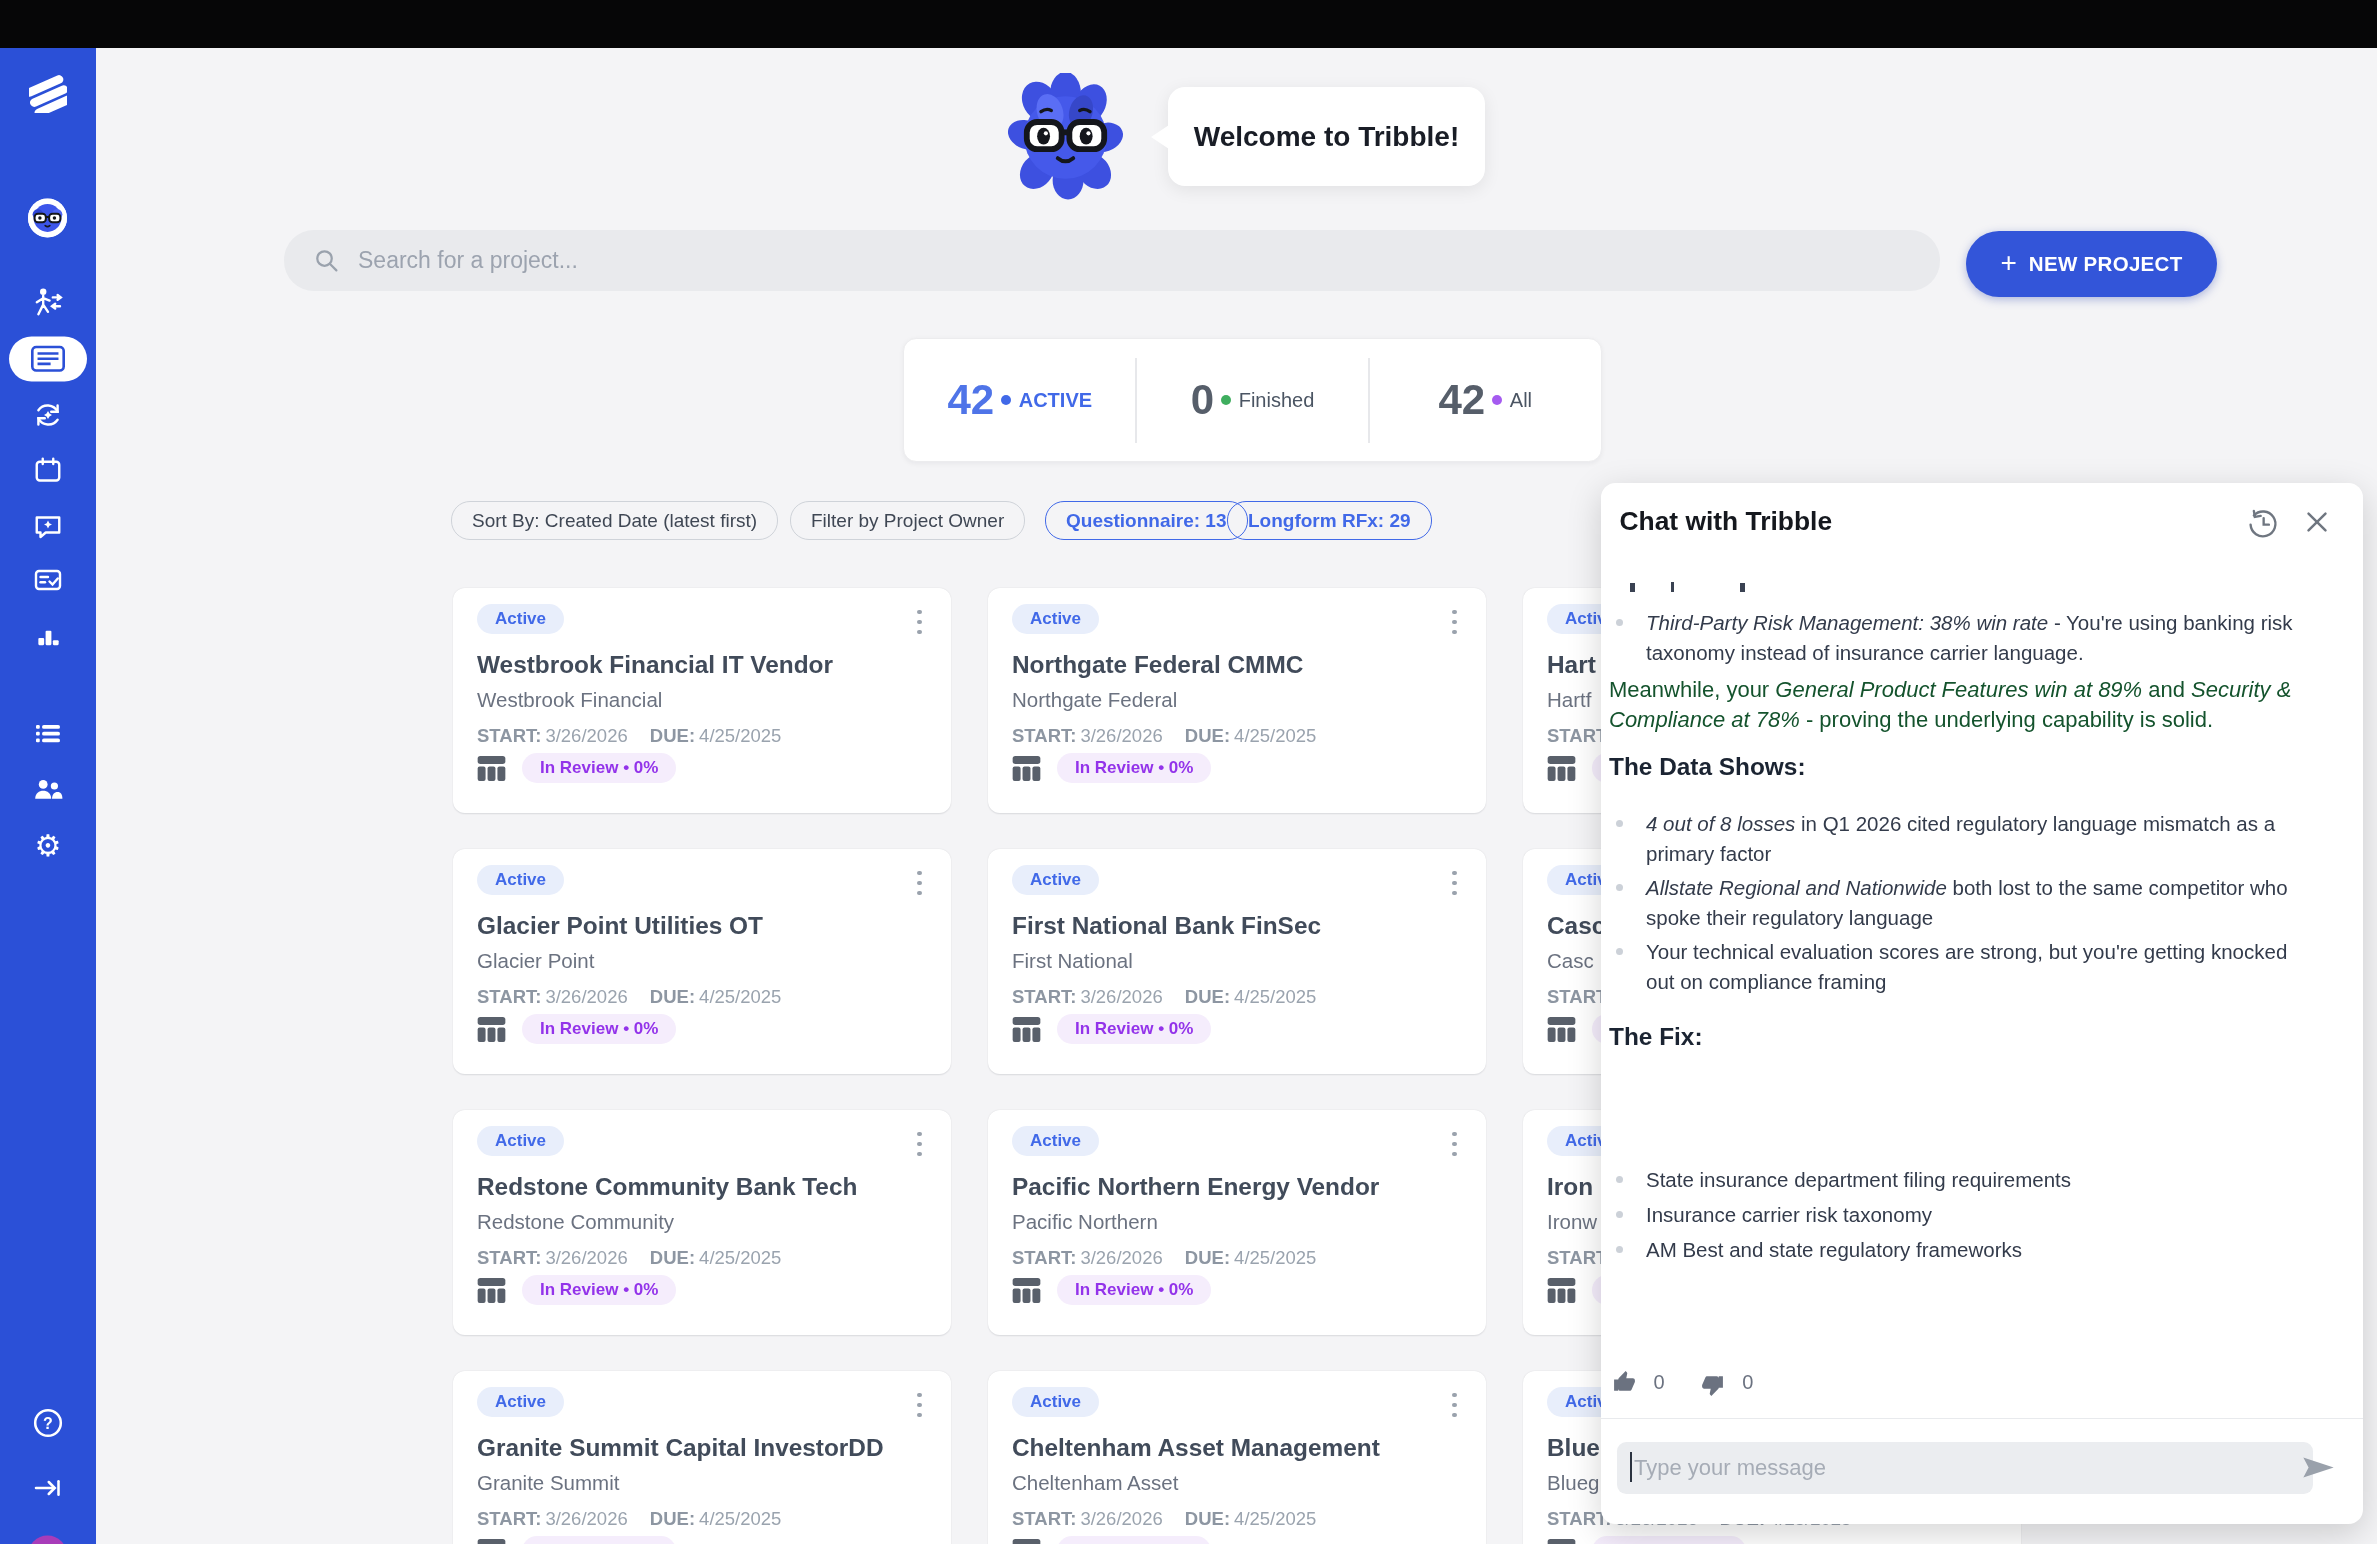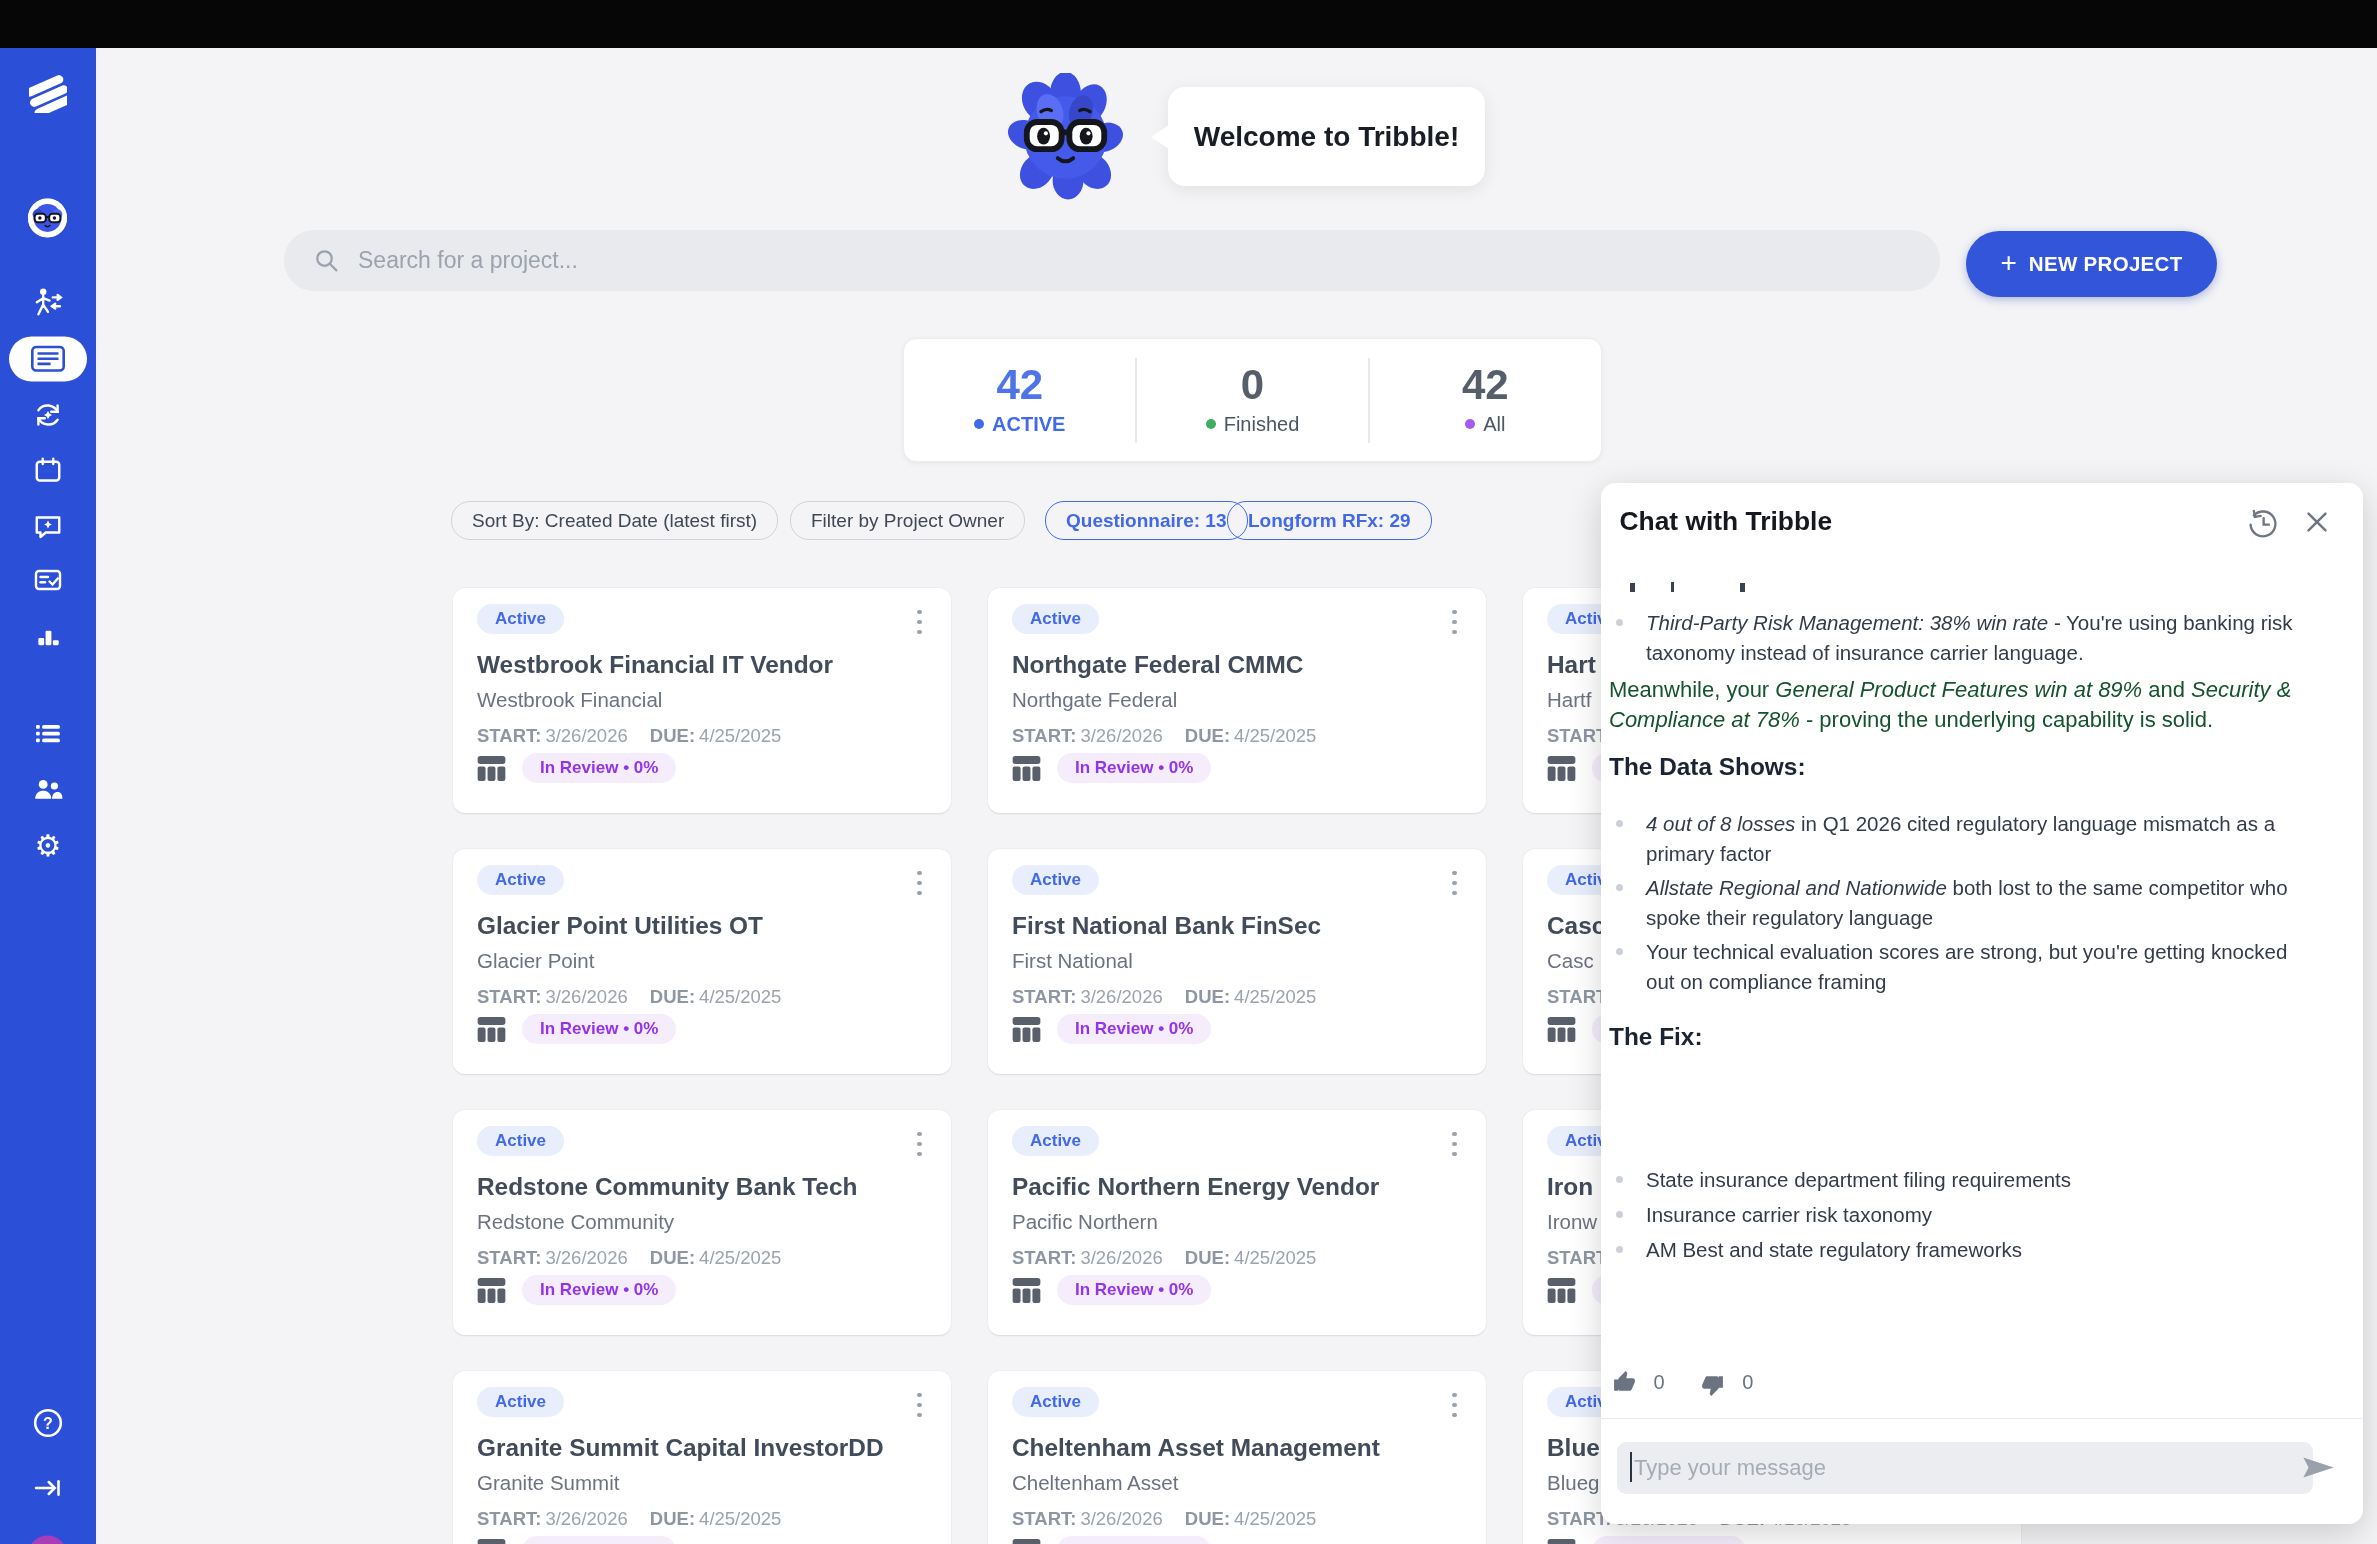--- a/index.html
+++ b/index.html
@@ -31,21 +31,21 @@
   #searchbar svg{position:absolute;left:28px;top:16px;}
   #newproj{left:1966px;top:231px;width:251px;height:66px;background:#3355d9;border-radius:33px;z-index:2;
            display:flex;align-items:center;justify-content:center;gap:12px;color:#fff;cursor:pointer;
            box-shadow:0 2.6px 9.2px rgba(37,64,173,.35);}
   #newproj .plus{font-size:28px;font-weight:400;line-height:28px;margin-top:-2.6px;}
   #newproj .lbl{font-size:20.5px;font-weight:bold;letter-spacing:0.3px;}
 
   
   #stats{left:903px;top:338px;width:697px;height:122px;background:#fff;border-radius:13.2px;
          border:0.7px solid #ececee;box-shadow:0 1.3px 5.3px rgba(16,24,40,.05);z-index:2;display:flex;}
-  .stat{flex:1;display:flex;flex-direction:column;align-items:center;justify-content:center;gap:6.6px;}
+  .stat{flex:1;display:flex;flex-direction:row;align-items:center;justify-content:center;gap:6.6px;}
   .stat .num{font-size:42px;font-weight:bold;color:#565e6a;line-height:42px;}
   .stat.blue .num{color:#4f74e8;}
   .stat .lab{display:flex;align-items:center;gap:8px;font-size:20px;color:#4b5563;}
   .stat.blue .lab{color:#4169e8;font-weight:bold;}
   .stat .dot{width:10px;height:10px;border-radius:50%;}
   .statdiv{width:1.3px;background:#e7e8eb;margin:18.5px 0;}
 
   
   .chip{position:absolute;top:501px;height:37px;border-radius:19px;border:1.3px solid #cfd3d9;
         display:flex;align-items:center;padding:0 20px;font-size:19px;color:#3f4754;background:transparent;z-index:2;white-space:nowrap;}

